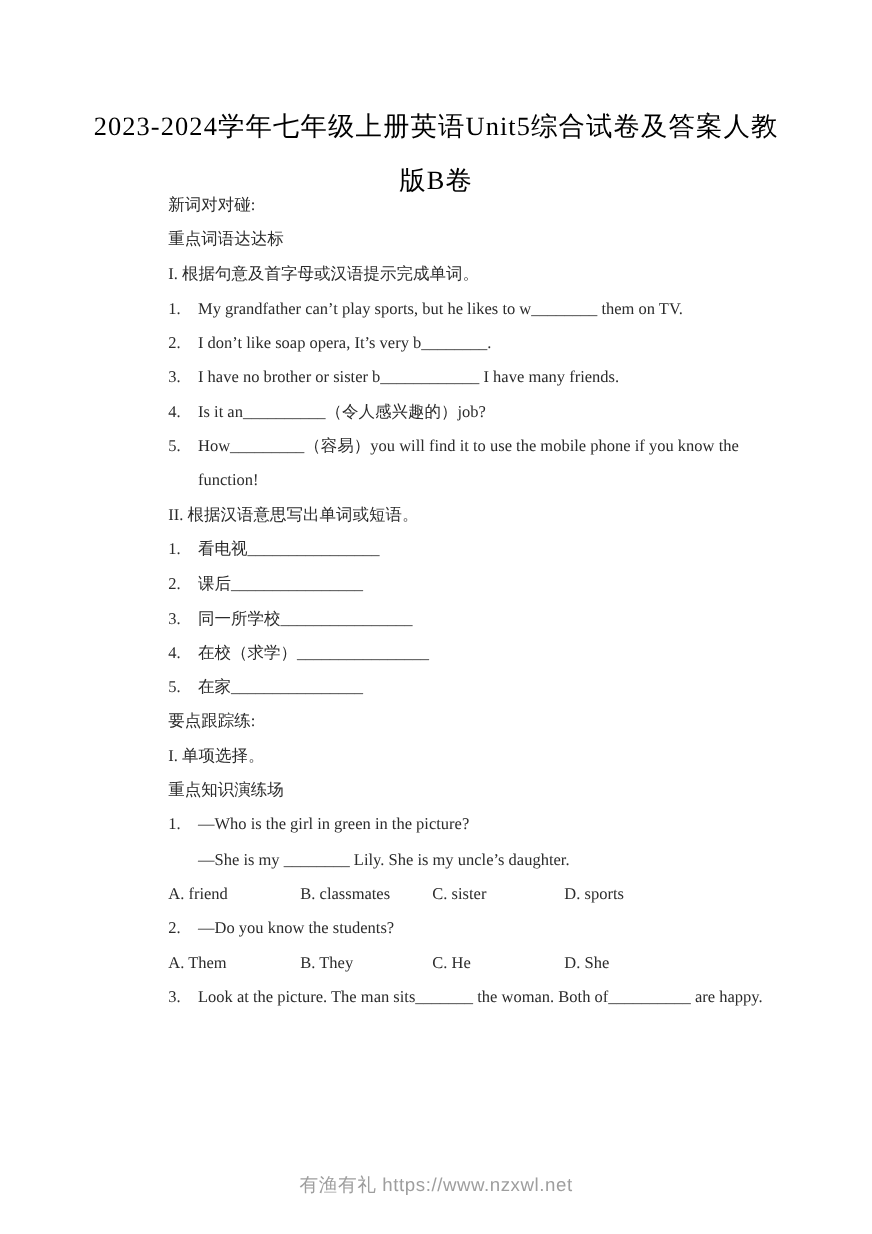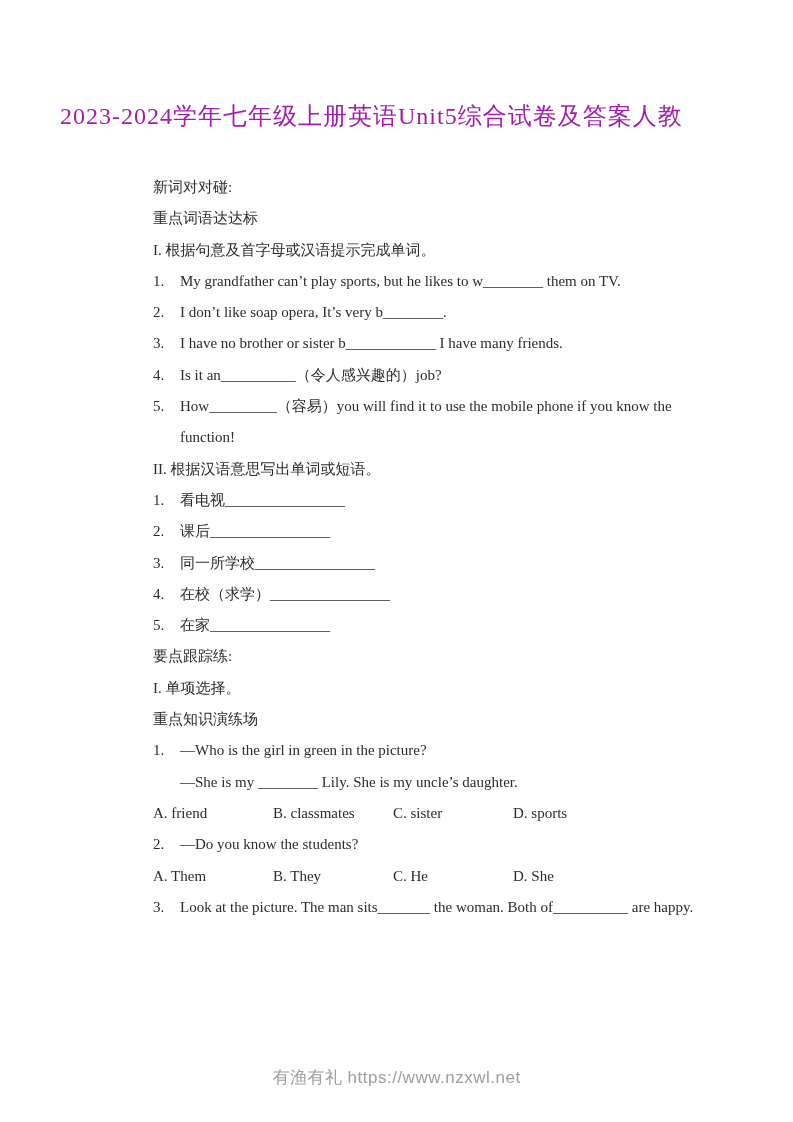--- a/index.html
+++ b/index.html
@@ -14,25 +14,26 @@
     color: #2b2b2b;
   }
 
   
   .doc-title {
     position: absolute;
     top: 92px;
     left: 60px;
     right: 60px;
     margin: 0;
+    text-align: center;
     font-size: 24px;
     font-weight: normal;
     line-height: 49px;
     letter-spacing: 1px;
-    color: #a21caf;
+    color: #000000;
   }
   .doc-title .title-line { display: block; }
 
   
   .doc-body {
     position: absolute;
     top: 172px;
     left: 121px;
     width: 580px;
     font-size: 15px;
@@ -59,20 +60,21 @@
     color: #9e9e9e;
   }
 </style>
 </head>
 <body>
 
 <div class="page">
 
   <h1 class="doc-title">
     <span class="title-line">2023-2024学年七年级上册英语Unit5综合试卷及答案人教</span>
+    <span class="title-line">版B卷</span>
   </h1>
 
   <div class="doc-body" id="doc-body">
       <div class="line plain">新词对对碰:</div>
       <div class="line plain">重点词语达达标</div>
       <div class="line plain">I. 根据句意及首字母或汉语提示完成单词。</div>
       <div class="line item"><span class="num">1.</span><span class="txt">My grandfather can’t play sports, but he likes to w________ them on TV.</span></div>
       <div class="line item"><span class="num">2.</span><span class="txt">I don’t like soap opera, It’s very b________.</span></div>
       <div class="line item"><span class="num">3.</span><span class="txt">I have no brother or sister b____________ I have many friends.</span></div>
       <div class="line item"><span class="num">4.</span><span class="txt">Is it an__________（令人感兴趣的）job?</span></div>

